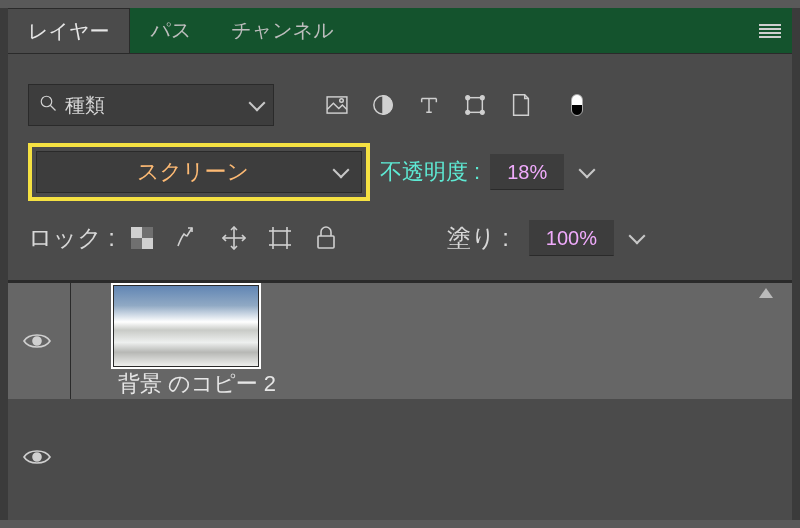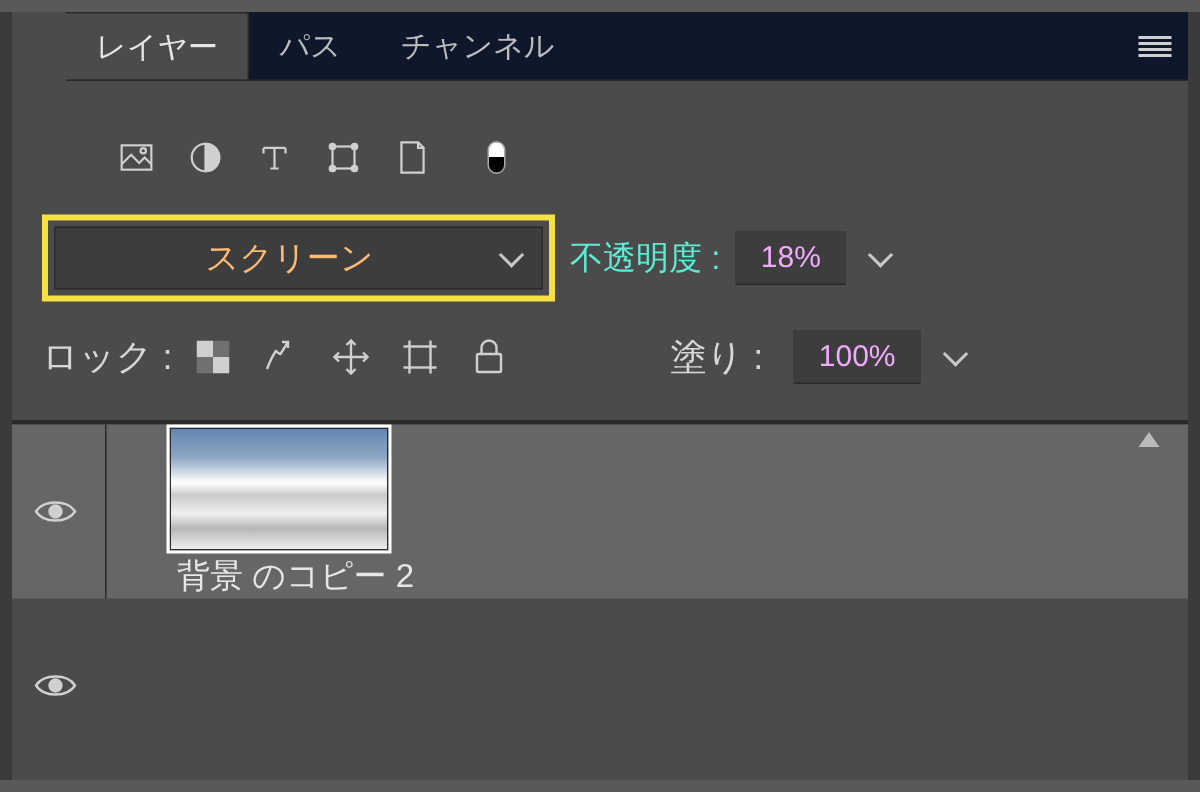--- a/index.html
+++ b/index.html
@@ -5,21 +5,21 @@
   * { margin: 0; padding: 0; box-sizing: border-box; font-family: "Hiragino Sans", "Yu Gothic", Meiryo, sans-serif; }
   body { background: #3b3b3b; width: 800px; height: 528px; overflow: hidden; color: #d8d8d8; font-size: 18px; user-select: none; position: relative; }
 
   
   .outer-top { position: absolute; left: 0; right: 0; top: 0; height: 8px; background: #595959; }
   .outer-bottom { position: absolute; left: 0; right: 0; bottom: 0; height: 8px; background: #595959; }
 
   .frame { position: absolute; left: 8px; right: 8px; top: 8px; bottom: 8px; background: #4b4b4b; }
 
   
-  .tabs { display: flex; align-items: flex-end; height: 46px; background: #0f172a; border-bottom: 1px solid #2a2a2a; position: relative; margin-left: 36px; }
+  .tabs { display: flex; align-items: flex-end; height: 46px; background: #14532d; border-bottom: 1px solid #2a2a2a; position: relative; }
   .tab { height: 100%; display: flex; align-items: center; justify-content: center; padding: 0 20px; font-size: 20px; color: #bdbdbd; cursor: pointer; }
   .tab.active { background: #4b4b4b; color: #e6e6e6; border-top: 1px solid #2a2a2a; border-right: 1px solid #2a2a2a; }
   .tab-spacer { flex: 1; }
   .panel-menu { display: flex; align-items: center; justify-content: center; width: 44px; height: 100%; cursor: pointer; }
   .hamburger { width: 22px; height: 14px; display: flex; flex-direction: column; justify-content: space-between; }
   .hamburger span { display: block; height: 2px; background: #cfcfcf; }
 
   
   .filter-row { display: flex; align-items: center; height: 46px; margin: 28px 20px 0 20px; }
   .filter-select { display: flex; align-items: center; width: 246px; height: 42px; background: #3d3d3d; border: 1px solid #2a2a2a; padding: 0 10px; cursor: pointer; }
@@ -78,20 +78,30 @@
       <div class="hamburger">
           <span></span>
           <span></span>
           <span></span>
           <span></span>
         </div>
     </div>
   </div>
 
   <div class="filter-row">
+    <div class="filter-select">
+      <span class="mag">
+        <svg width="18" height="18" viewBox="0 0 24 24">
+            <circle cx="10" cy="10" r="7"></circle>
+            <line x1="15" y1="15" x2="22" y2="22"></line>
+          </svg>
+      </span>
+      <span class="txt">種類</span>
+      <span class="chev"></span>
+    </div>
     <div class="filter-icons">
       <span class="ico">
         <svg width="22" height="18" viewBox="0 0 24 20">
             <rect x="1" y="1" width="22" height="18"></rect>
             <polyline points="1,15 8,8 14,14 18,10 23,15"></polyline>
             <circle cx="17" cy="5" r="2"></circle>
           </svg>
       </span>
       <span class="ico">
         <svg width="22" height="22" viewBox="0 0 24 24">

